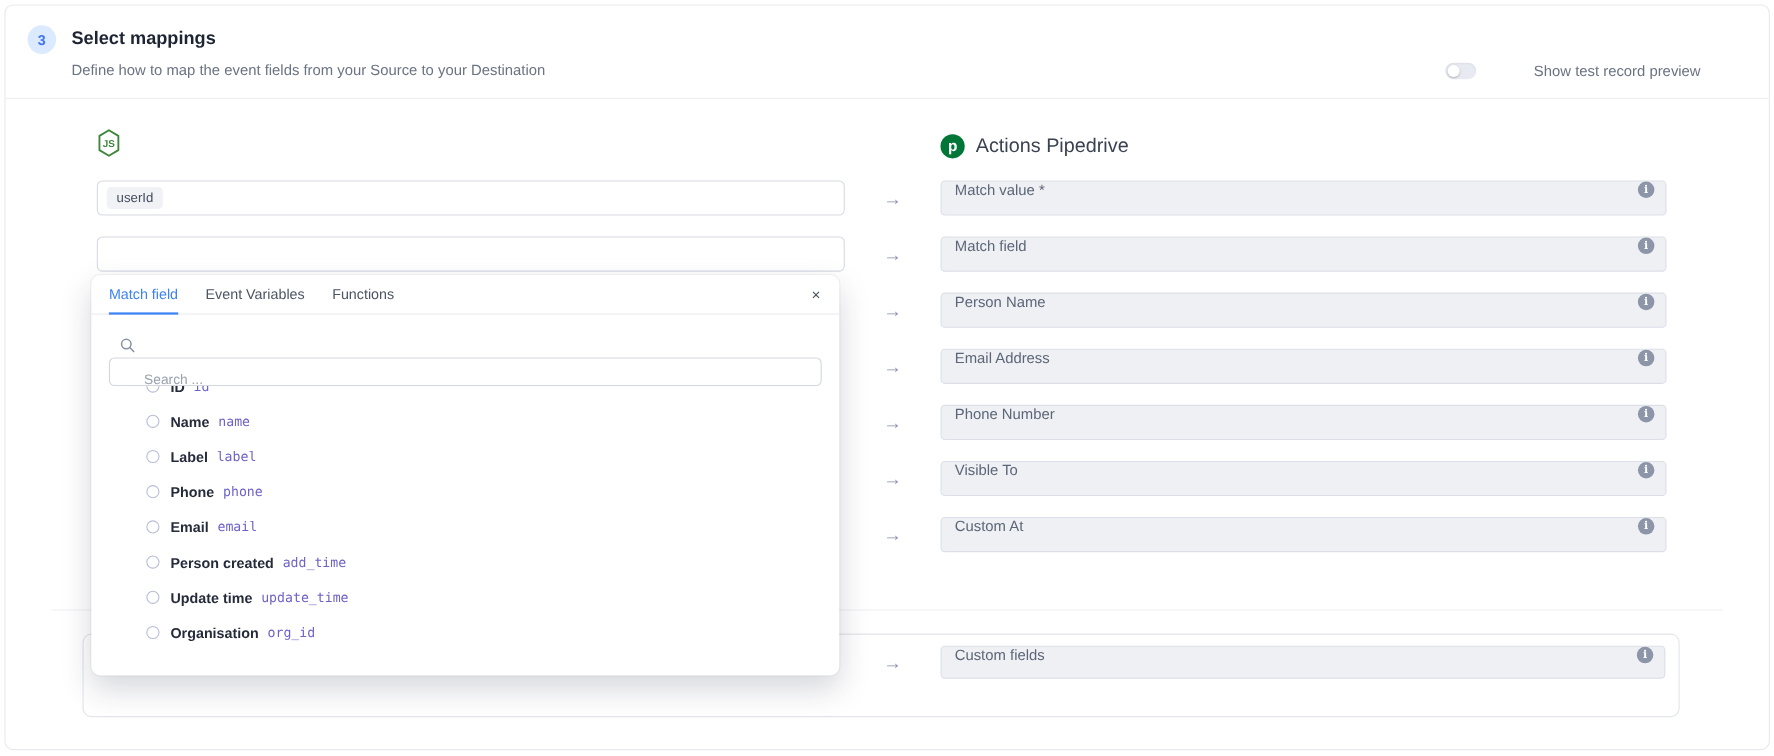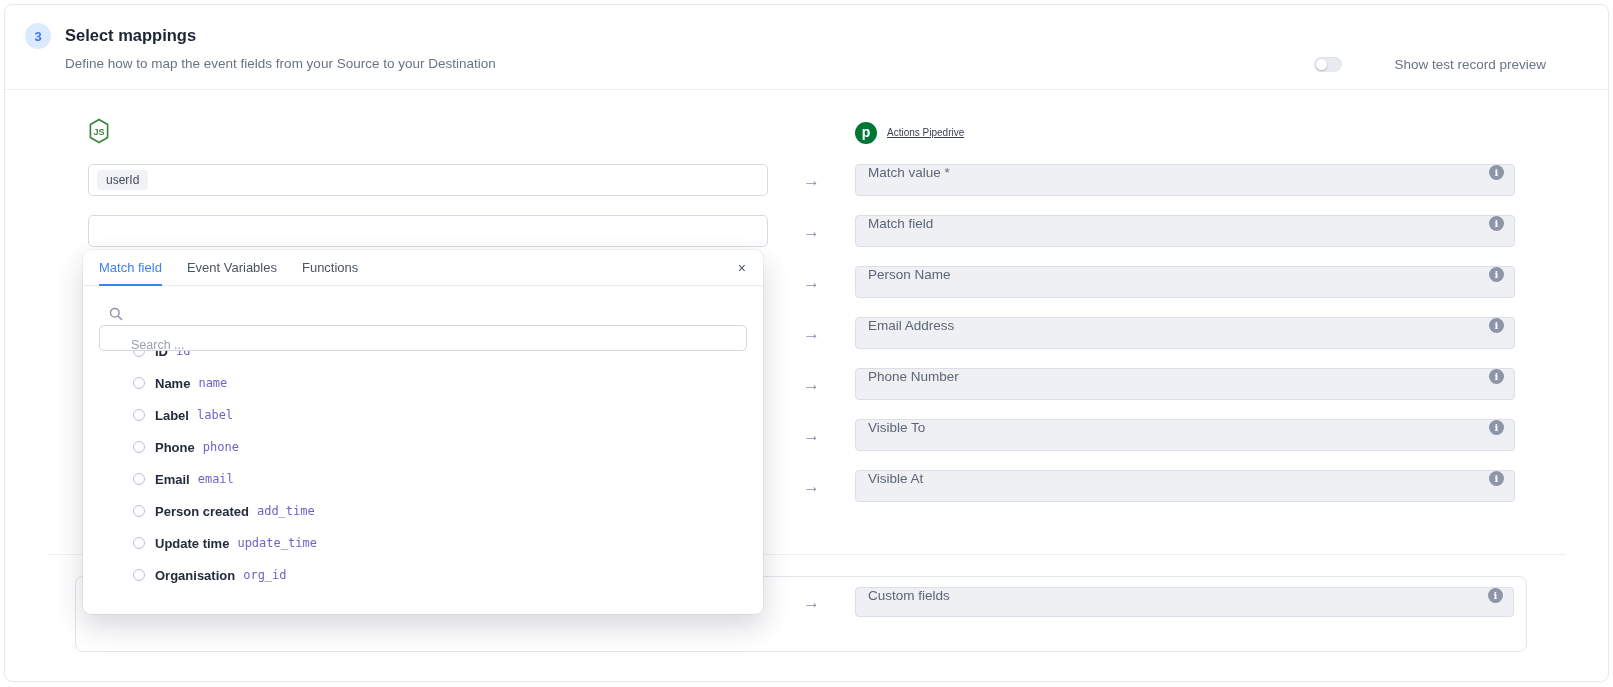--- a/index.html
+++ b/index.html
@@ -22,21 +22,21 @@
   .section1 { position:relative; padding:29px 0 33px 0; border-bottom:1px solid #eef0f3; }
   .icons-row { display:flex; margin:0 0 18px 41px; height:27px; align-items:center; }
   .cell-left { width:680px; }
   .cell-mid { width:87px; display:flex; align-items:center; justify-content:center; }
   .cell-right { width:660px; }
   .row { display:flex; margin-left:41px; margin-bottom:19px; height:32px; }
   .row:last-child { margin-bottom:0; }
   .arrow { color:#8790ad; font-size:17px; line-height:1; }
 
   .dest-head { display:flex; align-items:center; gap:10px; }
-  .dest-head-label { font-size:10px; color:#3a4252;text-decoration:underline; }
+  .dest-head-label { font-size:18px; color:#3a4252; }
   .pd-circle { width:22px; height:22px; border-radius:50%; background:#017737; color:#fff; display:flex; align-items:center; justify-content:center;
     font-size:14px; font-weight:bold; padding-bottom:2px; }
 
   .src-input { width:100%; height:100%; border:1px solid #d6dae2; border-radius:5px; background:#fff; display:flex; align-items:center; padding:0 8px; cursor:text; }
   .chip { background:#f1f2f6; border-radius:4px; padding:3px 9px; font-size:12px; color:#434b5c; }
 
   .dest-field { width:100%; height:100%; background:#eef0f4; border:1px solid #dcdfe7; border-radius:4px; display:flex; align-items:flex-start;
     padding:0 10px 0 12px; color:#5d6677; font-size:13.5px; cursor:pointer; }
   .spacer { flex:1; }
   .info-icon { width:15px; height:15px; border-radius:50%; background:#8d95a9; color:#fff; display:flex; align-items:center; justify-content:center;
@@ -192,21 +192,21 @@
         </div>
       </div>
 
       <div class="row">
         <div class="cell-left"></div>
         <div class="cell-mid">
             <span class="arrow">→</span>
           </div>
         <div class="cell-right">
           <div class="dest-field">
-            <span>Visible At</span>
+            <span>Custom At</span>
             <span class="spacer"></span>
             <span class="info-icon">i</span>
           </div>
         </div>
       </div>
 
       <div class="dropdown">
         <div class="dd-tabs">
           <span class="dd-tab active">Match field</span>
           <span class="dd-tab">Event Variables</span>

